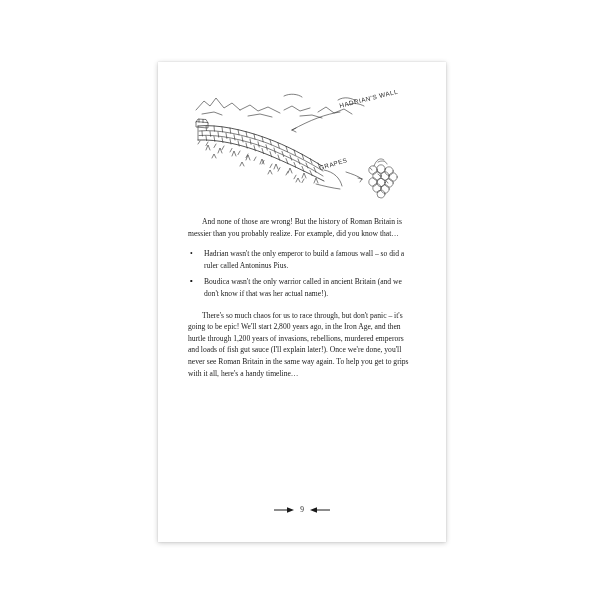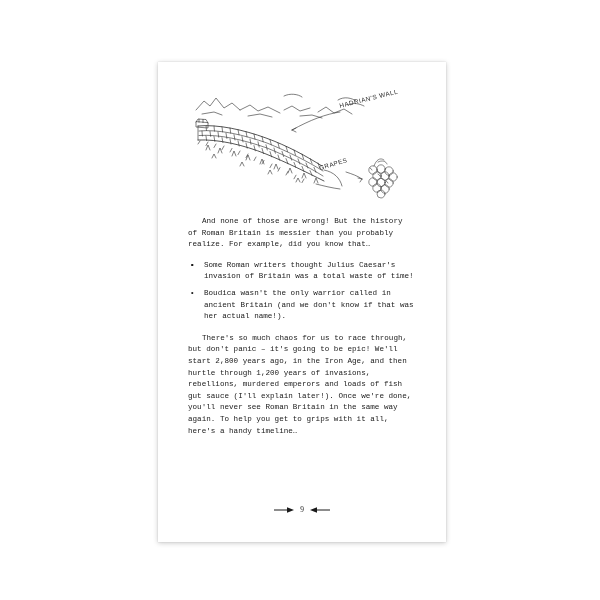--- a/index.html
+++ b/index.html
@@ -46,21 +46,21 @@
     margin: 0 0 12px 0;
   }
   .illustration svg {
     display: block;
     width: 228px;
     height: 118px;
   }
 
   
   .body-text {
-    font-family: Liberation Mono, monospace;
+    font-family: Liberation Serif, serif;
     font-size: 7.6px;
     line-height: 11.6px;
     color: #1a1a1a;
     text-align: left;
   }
   .para {
     margin: 0 0 9px 0;
     text-indent: 14px;
   }
   .bullets {
@@ -255,24 +255,24 @@
         </svg>
       </div>
 
       <div class="body-text">
 
         <p class="para">And none of those are wrong! But the history of Roman Britain is messier than you probably realize. For example, did you know that…</p>
 
         <ul class="bullets">
           <li>
             <span class="dot">•</span>
+            <span>Hadrian wasn't the only emperor to build a famous wall – so did a ruler called Antoninus Pius.</span>
           </li>
           <li>
             <span class="dot">•</span>
-            <span>Some Roman writers thought Julius Caesar's invasion of Britain was a total waste of time!</span>
           </li>
           <li>
             <span class="dot">•</span>
             <span>Boudica wasn't the only warrior called in ancient Britain (and we don't know if that was her actual name!).</span>
           </li>
         </ul>
 
         <p class="para">There's so much chaos for us to race through, but don't panic – it's going to be epic! We'll start 2,800 years ago, in the Iron Age, and then hurtle through 1,200 years of invasions, rebellions, murdered emperors and loads of fish gut sauce (I'll explain later!). Once we're done, you'll never see Roman Britain in the same way again. To help you get to grips with it all, here's a handy timeline…</p>
       </div>
 

